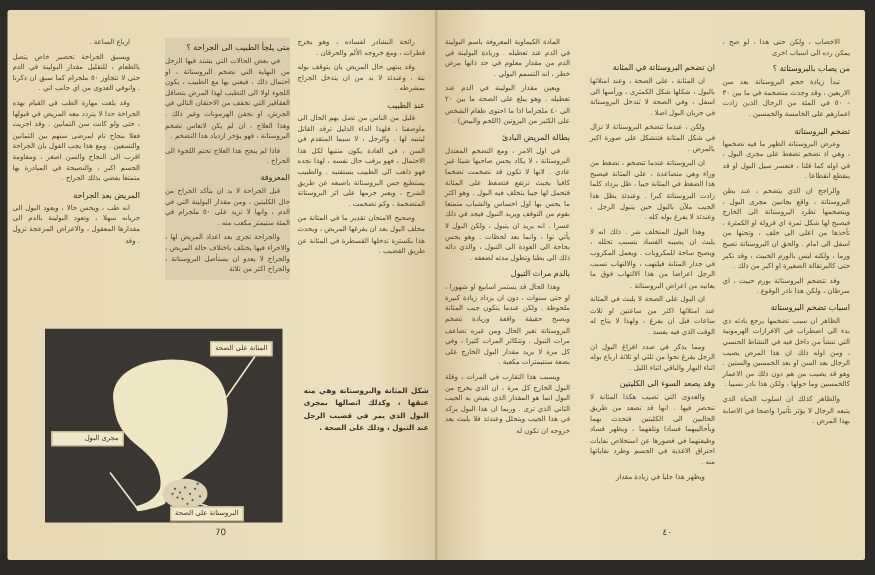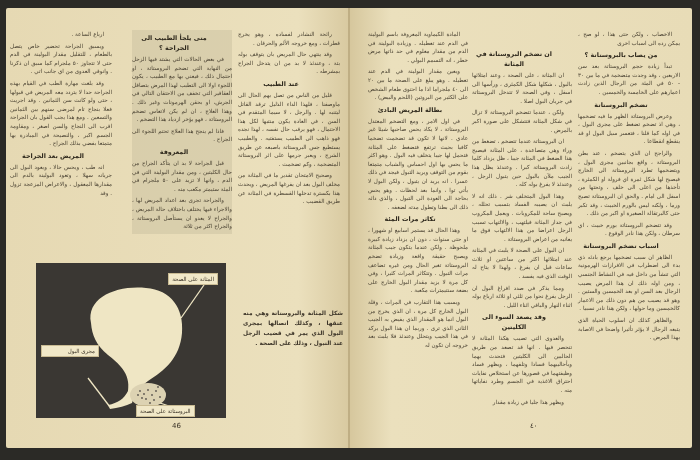--- a/index.html
+++ b/index.html
@@ -2,21 +2,21 @@
 <html><head>
 <meta charset="utf-8">
 <style>
   html,body{margin:0;padding:0;}
   body{width:700px;height:460px;background:#2b2a26;position:relative;overflow:hidden;font-family:"DejaVu Sans",sans-serif;}
   .page{position:absolute;top:8px;height:440px;background:#e8dcb8;overflow:hidden;}
   .page.left{left:6px;width:344px;border-radius:2px 0 0 2px;background:linear-gradient(90deg,#e6d9b3 0%,#ebe0bd 85%,#d8c9a0 100%);}
   .page.right{left:350px;width:342px;border-radius:0 2px 2px 0;background:linear-gradient(90deg,#d6c79d 0%,#ebe0bd 12%,#e8dcb7 100%);}
   .gutter{position:absolute;left:348px;top:8px;width:4px;height:440px;background:#bfae84;}
   .col{position:absolute;direction:rtl;text-align:justify;font-size:5.6px;line-height:8.6px;color:#4a4232;}
-  .col h3{font-size:6.4px;line-height:10px;margin:3px 16px 2px 0;text-align:center;color:#2e281c;font-weight:bold;}
+  .col h3{font-size:6.4px;line-height:10px;margin:3px 0 2px 0;color:#2e281c;font-weight:normal;}
   .col p{margin:0 0 3px 0;text-indent:8px;}
   .shade{background:rgba(190,180,150,0.35);}
   .figure{position:absolute;left:30px;top:255px;width:190px;height:155px;background:#3a3733;}
   .figure svg{position:absolute;left:0;top:0;}
   .flabel{position:absolute;background:#f1e8c8;color:#3a3226;font-size:5.5px;line-height:8px;padding:1px 3px;direction:rtl;white-space:nowrap;border:0.5px solid #c9bb93;}
   .caption{position:absolute;left:237px;top:300px;width:100px;direction:rtl;text-align:justify;font-size:5.8px;line-height:10px;color:#3a3226;font-weight:bold;}
   .pagenum{position:absolute;font-size:7px;color:#3a3226;}
 </style>
 </head>
 <body>
@@ -66,21 +66,21 @@
       <line x1="145" y1="55" x2="168" y2="22" stroke="#efe6c4" stroke-width="1.3"></line>
       <line x1="74" y1="144" x2="52" y2="115" stroke="#efe6c4" stroke-width="1.3"></line>
       <line x1="124" cy="0" y1="140" x2="148" y2="148" stroke="#efe6c4" stroke-width="1.3"></line>
     </svg>
     <span class="flabel" style="right:8px;top:10px;">المثانة على الصحة</span>
     <span class="flabel" style="left:5px;top:82px;width:50px;">مجرى البول</span>
     <span class="flabel" style="left:100px;top:142px;">البروستاتة على الصحة</span>
   </div>
 
   <div class="caption">شكل المثانة والبروستاتة وهي منه عنقها ، وكذلك اتصالها بمجرى البول الذي يمر في قضيب الرجل عند التبول ، وذلك على الصحة .</div>
-  <div class="pagenum" style="left:166px;top:414px;">46</div>
+  <div class="pagenum" style="left:166px;top:414px;">70</div>
 </div>
 
 <div class="gutter"></div>
 
 <div class="page right">
   <div class="col" style="left:228px;top:22px;width:102px;">
       <p>الاخصاب ، ولكن حتى هذا ، لو صح ، يمكن رده الى اسباب اخرى</p>
       <h3>من يصاب بالبروستاتة ؟</h3>
       <p>تبدأ زيادة حجم البروستاتة بعد سن الاربعين ، وقد وجدت متضخمة في ما بين ٣٠ - ٥٠ في المئة من الرجال الذين زادت اعمارهم على الخامسة والخمسين .</p>
       <h3>تضخم البروستاتة</h3>
@@ -96,23 +96,23 @@
       <p>ان المثانة ، على الصحة ، وعند امتلائها بالبول ، شكلها شكل الكمثرى ، ورأسها الى اسفل ، وفي الصحة لا تتدخل البروستاتة في جريان البول اصلا .</p>
       <p>ولكن ، عندما تتضخم البروستاتة لا تزال في شكل المثانة فتتشكل على صورة اكبر بالمرض .</p>
       <p>ان البروستاتة عندما تتضخم ، تضغط من وراء وهي متصاعدة ، على المثانة فيصبح هذا الضغط في المثانة جيبا ، ظل يزداد كلما زادت البروستاتة كبرا . وعندئذ يظل هذا الجيب ملآن بالبول حين يتبول الرجل ، وعندئذ لا يفرغ بوله كله .</p>
       <p>وهذا البول المتخلف شر . ذلك انه لا يلبث ان يصيبه الفساد بتسبب تحلله ، ويصبح ساحة للمكروبات . ويعمل المكروب في جدار المثانة فيلتهب ، والالتهاب تسبب الرجل اعراضا من هذا الالتهاب فوق ما يعانيه من اعراض البروستاتة .</p>
       <p>ان البول على الصحة لا يلبث في المثانة عند امتلائها اكثر من ساعتين او ثلاث ساعات قبل ان يفرغ ، ولهذا لا يتاح له الوقت الذي فيه يفسد .</p>
       <p>ومما يذكر في صدد افراغ البول ان الرجل يفرغ نحوا من ثلثي او ثلاثة ارباع بوله اثناء النهار والباقي اثناء الليل .</p>
       <h3>وقد يصعد السوء الى الكليتين</h3>
       <p>والعدوى التي تصيب هكذا المثانة لا تنحصر فيها . انها قد تصعد من طريق الحالبين الى الكليتين فتحدث بهما وبأحاليبهما فسادا وتلفهما ، ويظهر فساد وظيفتهما في قصورها عن استخلاص نفايات احتراق الاغذية في الجسم وطرد نفاياتها منه .</p>
       <p>ويظهر هذا جليا في زيادة مقدار</p>
     </div>
-  <div class="col" style="left:18px;top:22px;width:100px;">
+  <div class="col" style="left:6px;top:22px;width:100px;">
       <p>المادة الكيماوية المعروفة باسم البولينة في الدم عند تعطيله . وزيادة البولينة في الدم من مقدار معلوم في حد ذاتها مرض خطر ، انه التسمم البولي .</p>
       <p>ويعين مقدار البولينة في الدم عند تعطيله . وهو يبلغ على الصحة ما بين ٢٠ الى ٤٠ ملجراما اذا ما احتوى طعام الشخص على الكثير من البروتين (اللحم والبيض) .</p>
       <h3>بطالة المريض البادئ</h3>
       <p>في اول الامر ، ومع التضخم المعتدل البروستاتة ، لا يكاد يحس صاحبها شيئا غير عادي . لانها لا تكون قد تضخمت تضخما كافيا بحيث ترتفع فتضغط على المثانة فتحمل لها جيبا يتخلف فيه البول . وهو اكثر ما يحس بها اول احساس والشباب متمتعا بقوم من التوقف ويريد التبول فيجد في ذلك عسرا . انه يريد ان يتبول ، ولكن البول لا يأتي توا ، وانما بعد لحظات . وهو يحس بحاجة الى العودة الى التبول ، والذي دائه ذلك الى بطنا وتطول مدته لضعفه .</p>
-      <h3>تكاثر مرات المئة</h3>
+      <h3>بالدم مرات التبول</h3>
       <p>وهذا الحال قد يستمر اسابيع او شهورا ، او حتى سنوات ، دون ان يزداد زيادة كبيرة ملحوظة . ولكن عندما يتكون جيب المثانة ويصبح حقيقة واقعة وزيادة تضخم البروستاتة تغير الحال ومن غيره تضاعف مرات التبول . وتتكاثر المرات كثيرا ، وفي كل مرة لا يزيد مقدار البول الخارج على بضعة سنتيمترات مكعبة .</p>
       <p>ويسبب هذا التقارب في المرات ، وقلة البول الخارج كل مرة ، ان الذي يخرج من البول انما هو المقدار الذي يفيض به الجيب الثاني الذي ترى . وربما ان هذا البول يركد في هذا الجيب ويتحلل وعندئذ فلا يلبث بعد خروجه ان تكون له</p>
     </div>
   <div class="pagenum" style="left:180px;top:414px;">٤٠</div>
 </div>
 
 </body></html>

